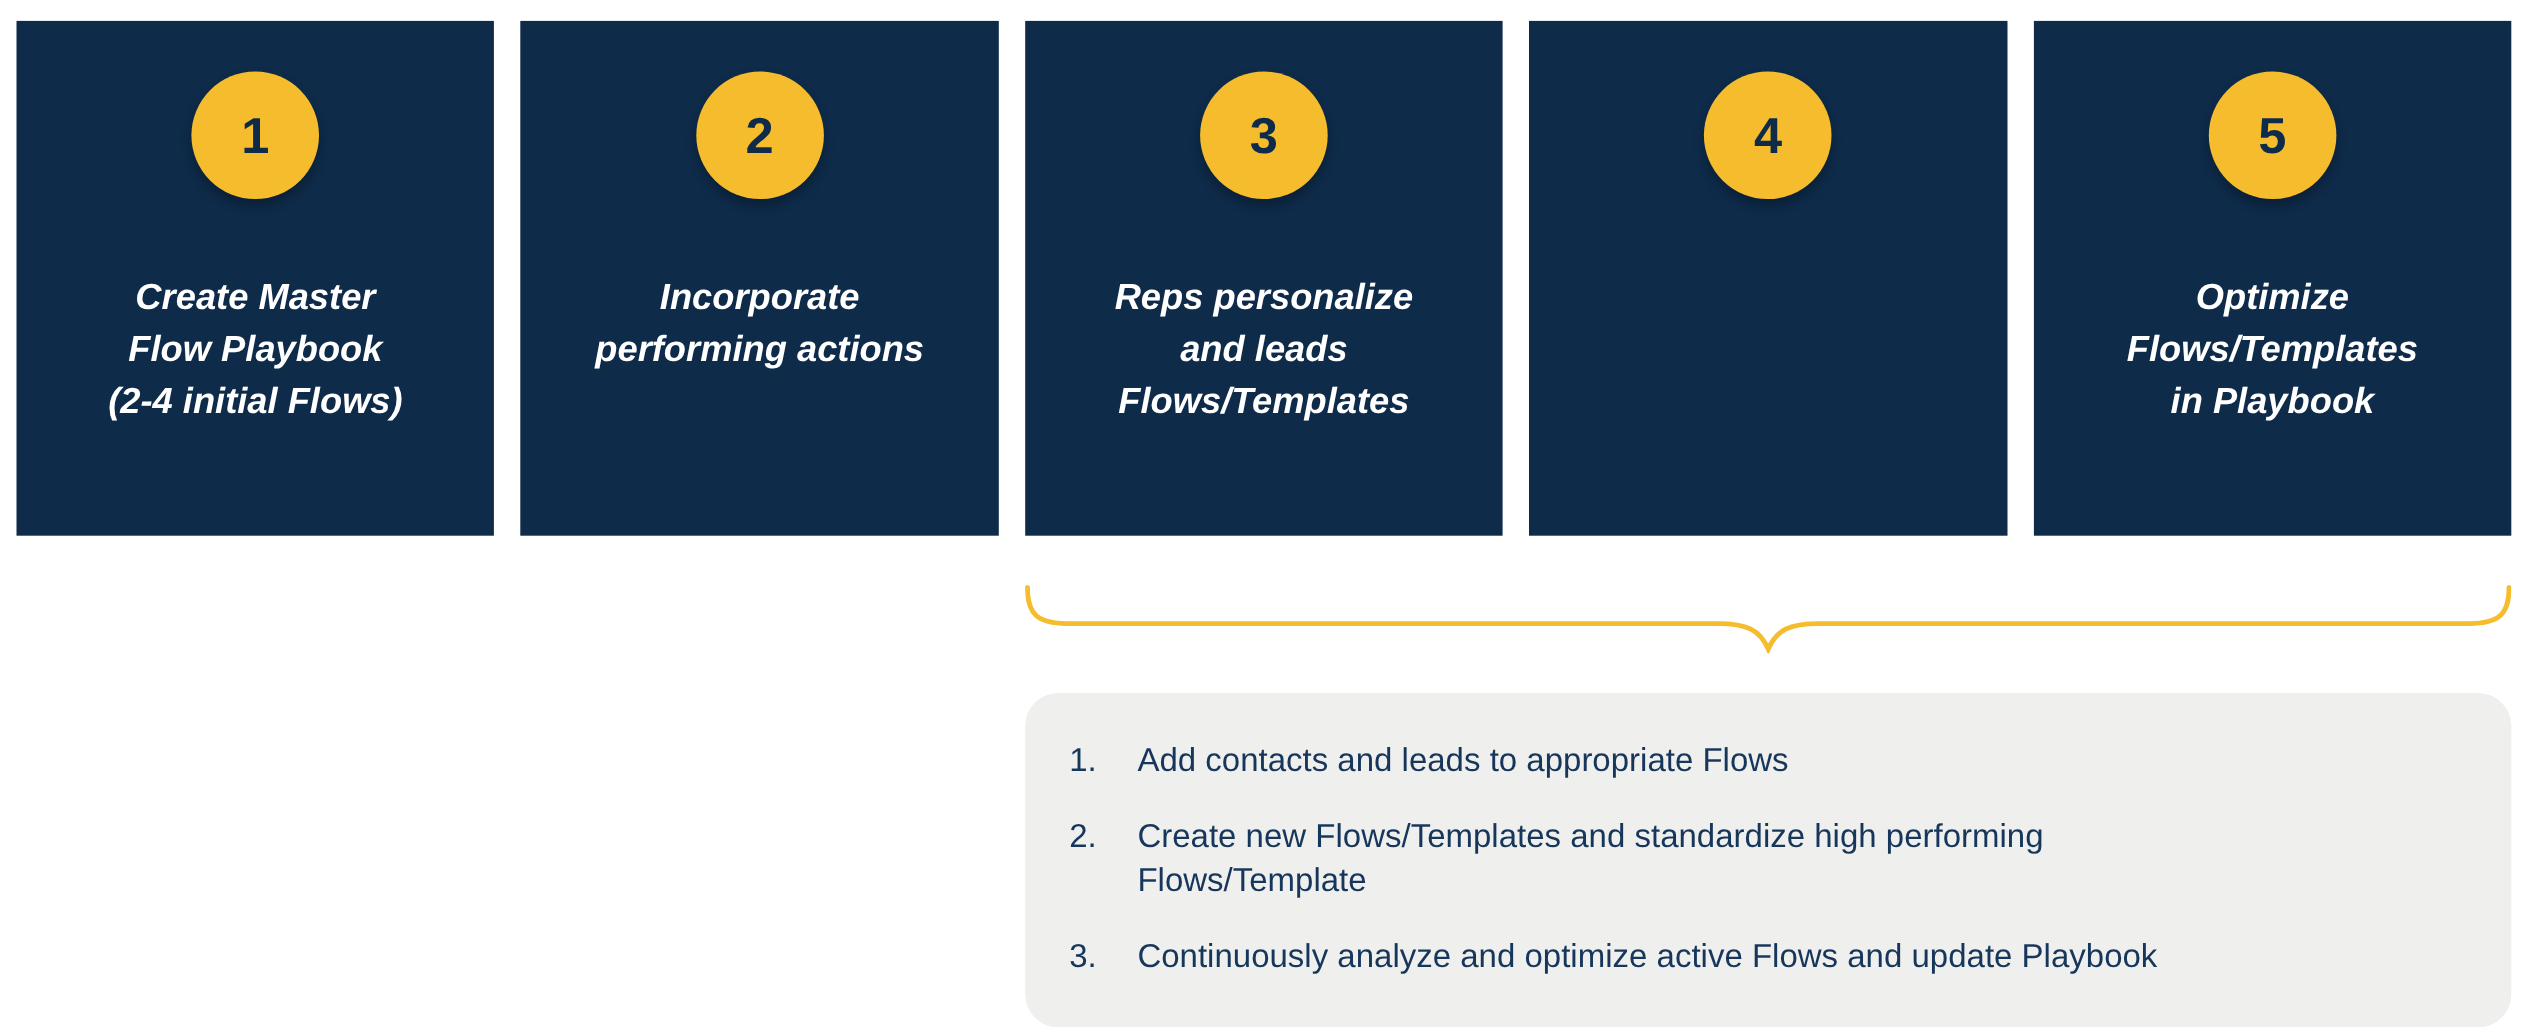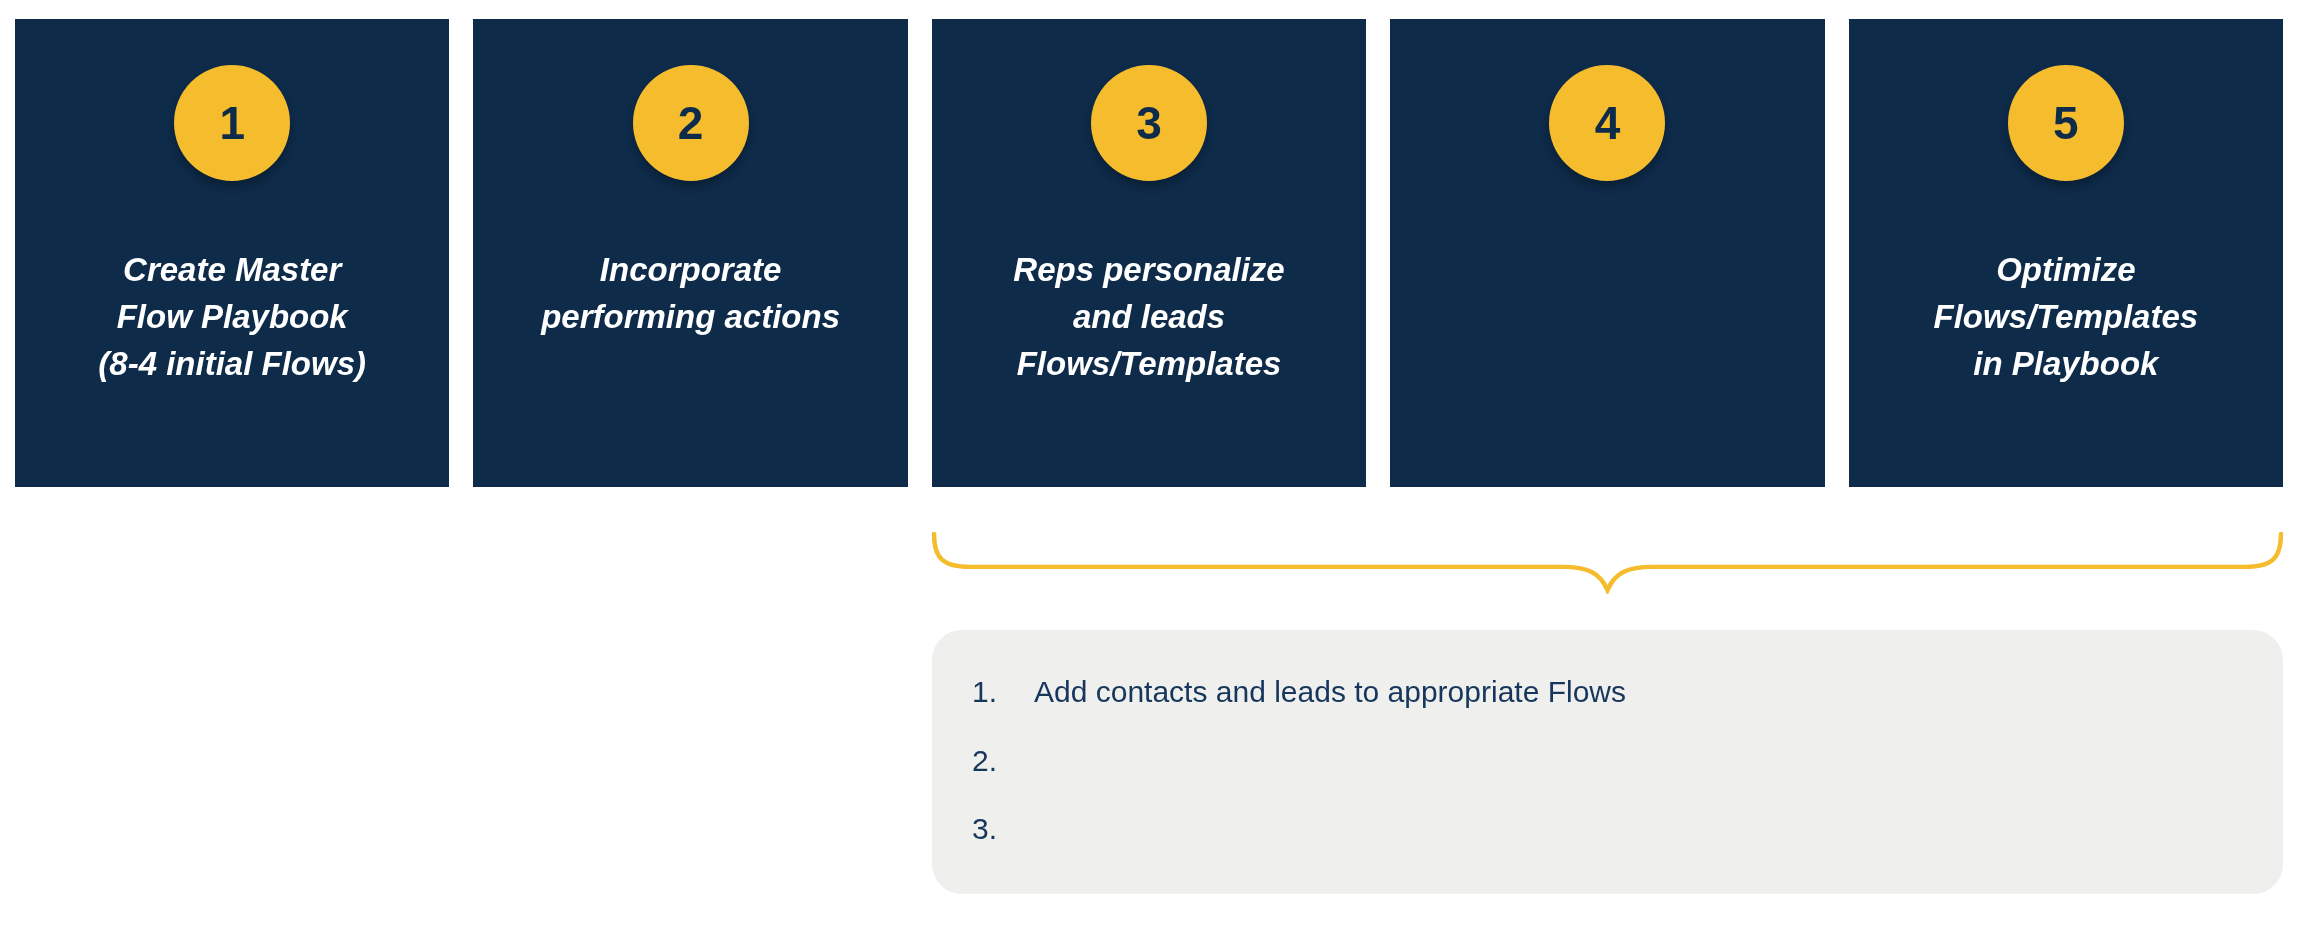--- a/index.html
+++ b/index.html
@@ -105,21 +105,21 @@
 <body>
 
 <div class="canvas">
 
   <div class="steps-row">
 
     <div class="step-card">
       <div class="step-badge">1</div>
       <div class="step-label">Create Master
 Flow Playbook
-(8-4 initial Flows)</div>
+(2-4 initial Flows)</div>
     </div>
 
     <div class="step-card">
       <div class="step-badge">2</div>
       <div class="step-label">Incorporate
 performing actions</div>
     </div>
 
     <div class="step-card">
       <div class="step-badge">3</div>
@@ -149,21 +149,24 @@
 
   <div class="callout">
 
     <div class="list-item">
       <div class="list-item-number">1.</div>
       <div class="list-item-text">Add contacts and leads to appropriate Flows</div>
     </div>
 
     <div class="list-item">
       <div class="list-item-number">2.</div>
+      <div class="list-item-text">Create new Flows/Templates and standardize high performing
+Flows/Template</div>
     </div>
 
     <div class="list-item">
       <div class="list-item-number">3.</div>
+      <div class="list-item-text">Continuously analyze and optimize active Flows and update Playbook</div>
     </div>
 
   </div>
 
 </div>
 
 </body></html>

